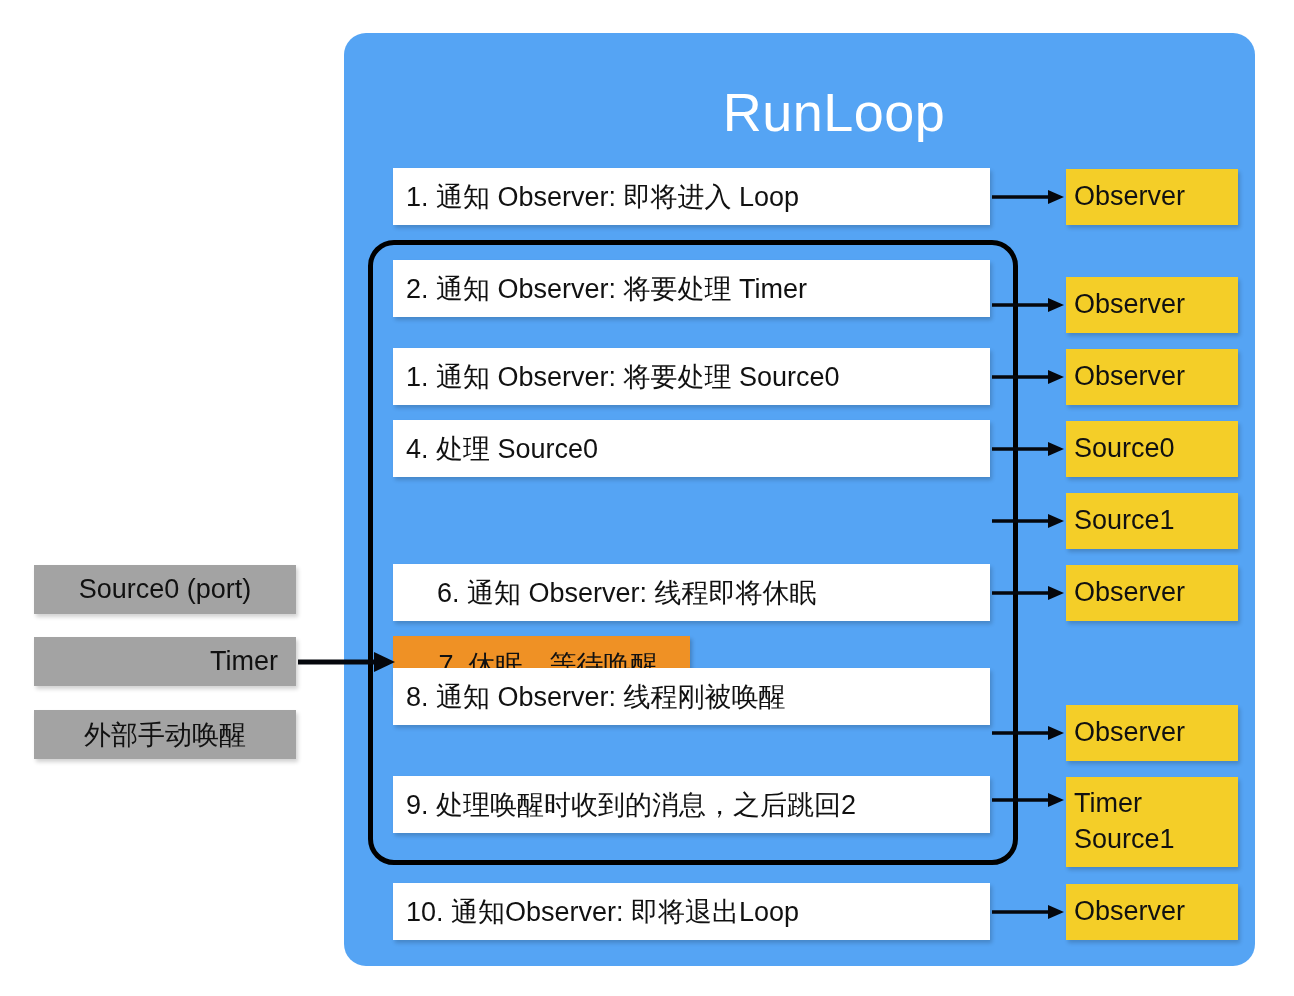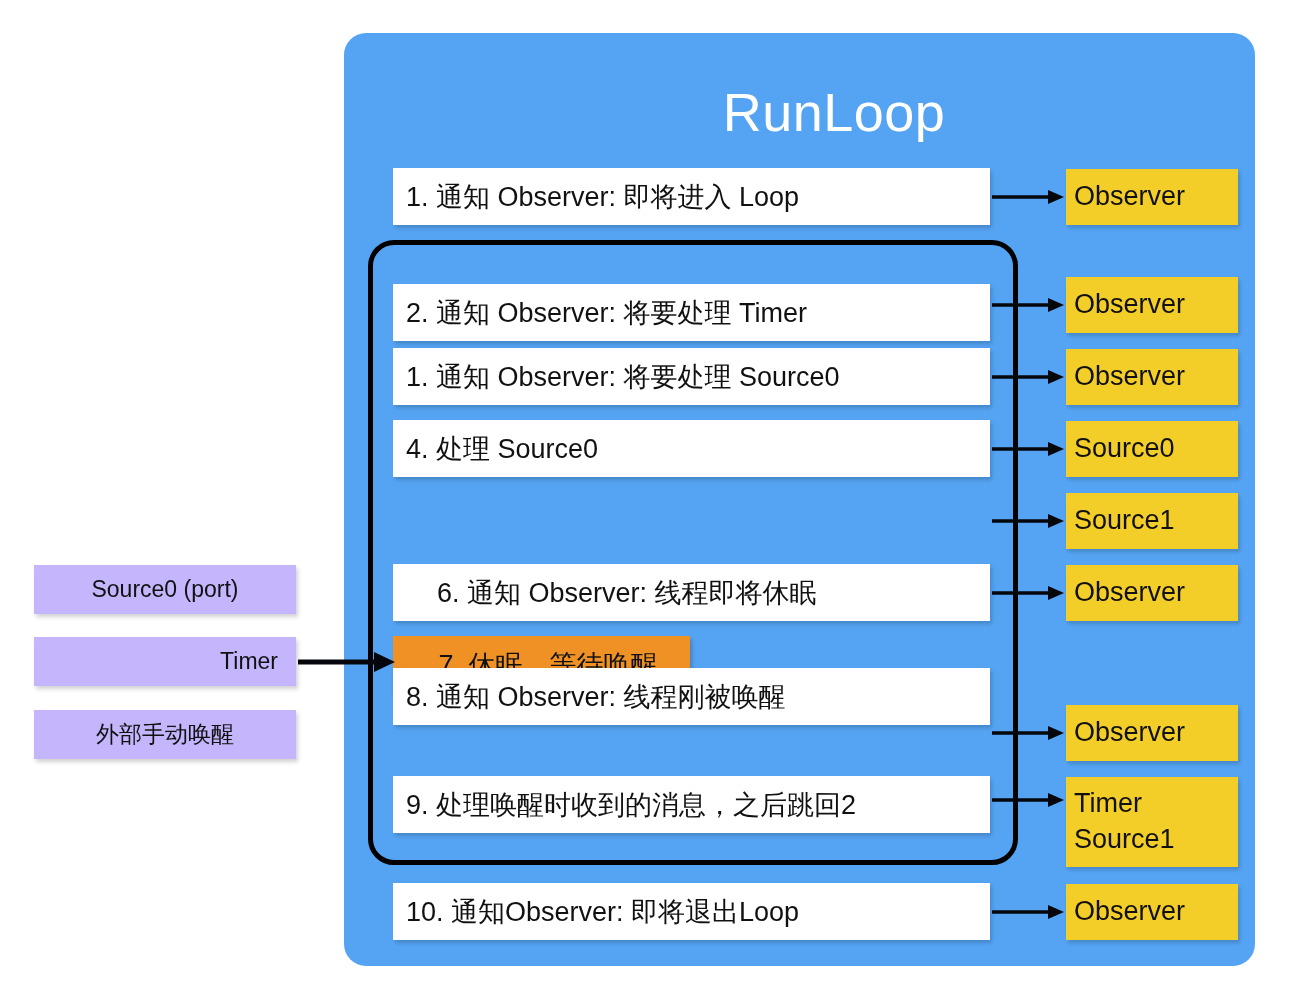--- a/index.html
+++ b/index.html
@@ -93,23 +93,23 @@
     white-space: nowrap;
   }
   .target-box .tline { line-height: 1.32; }
 
   
   .source-box {
     position: absolute;
     left: 34px;
     width: 262px;
     height: 49px;
-    background: #c4b5fd;
+    background: #a3a3a3;
     color: #111111;
-    font-size: 23px;
+    font-size: 27px;
     display: flex;
     align-items: center;
     box-shadow: 2px 3px 4px rgba(0,0,0,0.18);
     white-space: nowrap;
   }
   .source-box.align-center { justify-content: center; }
   .source-box.align-right { justify-content: flex-end; padding-right: 18px; }
 
   
   .arrow-svg {
@@ -132,21 +132,21 @@
 
   <div id="runloop-panel">
     <div id="runloop-title">RunLoop</div>
   </div>
 
   <div id="loop-outline"></div>
 
   <div class="step-box" style="top:168px;">
     <span>1. 通知 Observer: 即将进入 Loop</span>
   </div>
-  <div class="step-box" style="top:284px;align-items:center;">
+  <div class="step-box" style="top:260px;align-items:center;">
     <span>2. 通知 Observer: 将要处理 Timer</span>
   </div>
   <div class="step-box" style="top:348px;">
     <span>1. 通知 Observer: 将要处理 Source0</span>
   </div>
   <div class="step-box" style="top:420px;">
     <span>4. 处理 Source0</span>
   </div>
   <div class="step-box" style="top:564px;padding-left:44px;">
     <span>6. 通知 Observer: 线程即将休眠</span>

